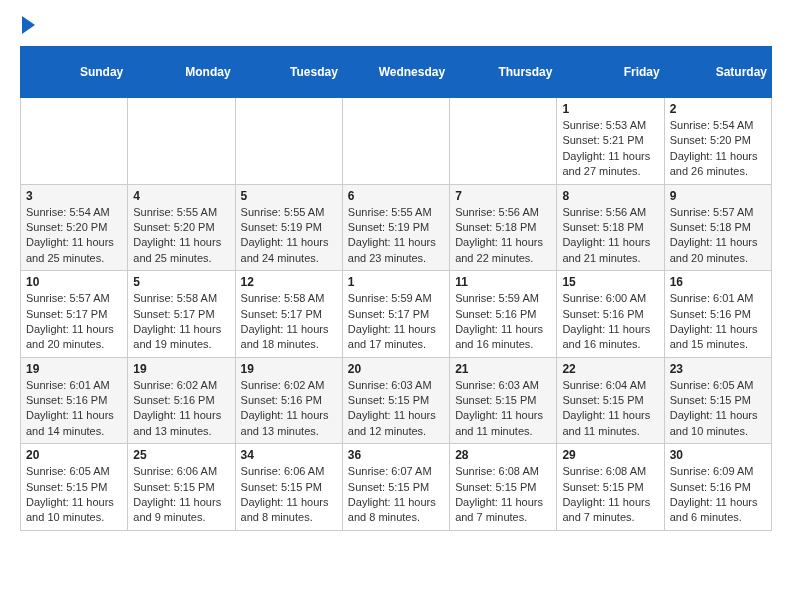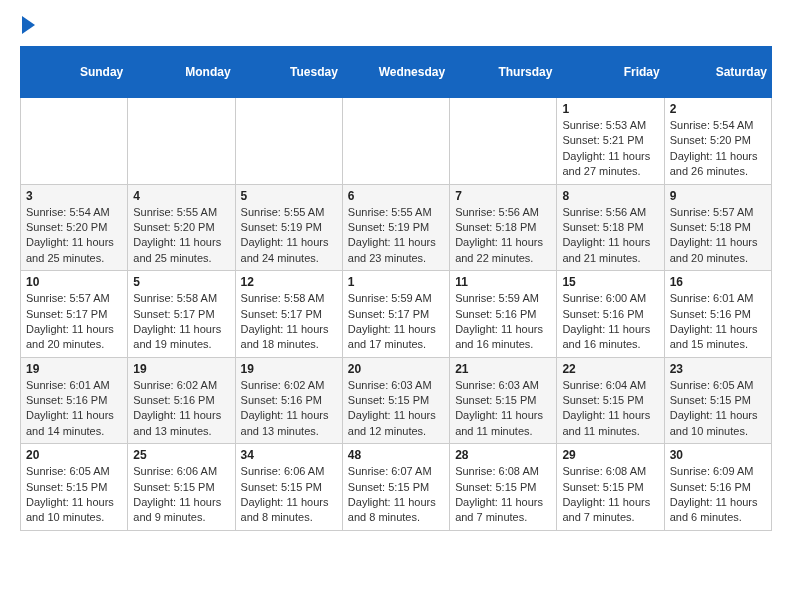--- a/index.html
+++ b/index.html
@@ -236,21 +236,21 @@
         </td>
         <td>
           <span class="day-number">25</span>
           <div class="day-info">Sunrise: 6:06 AM<br>Sunset: 5:15 PM<br>Daylight: 11 hours and 9 minutes.</div>
         </td>
         <td>
           <span class="day-number">34</span>
           <div class="day-info">Sunrise: 6:06 AM<br>Sunset: 5:15 PM<br>Daylight: 11 hours and 8 minutes.</div>
         </td>
         <td>
-          <span class="day-number">48</span>
+          <span class="day-number">36</span>
           <div class="day-info">Sunrise: 6:07 AM<br>Sunset: 5:15 PM<br>Daylight: 11 hours and 8 minutes.</div>
         </td>
         <td>
           <span class="day-number">28</span>
           <div class="day-info">Sunrise: 6:08 AM<br>Sunset: 5:15 PM<br>Daylight: 11 hours and 7 minutes.</div>
         </td>
         <td>
           <span class="day-number">29</span>
           <div class="day-info">Sunrise: 6:08 AM<br>Sunset: 5:15 PM<br>Daylight: 11 hours and 7 minutes.</div>
         </td>

